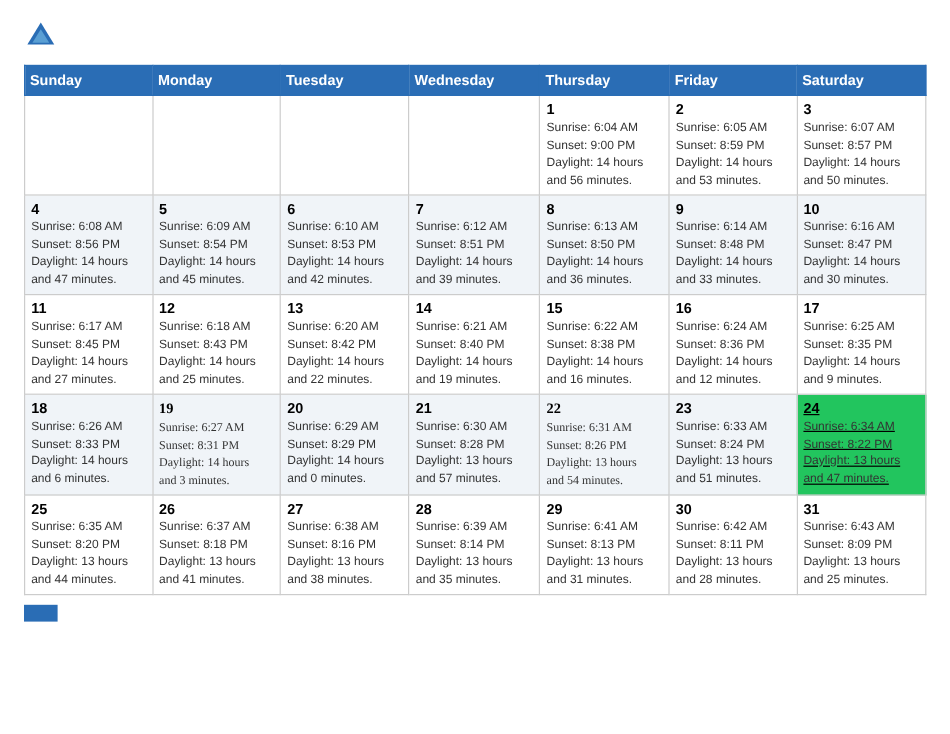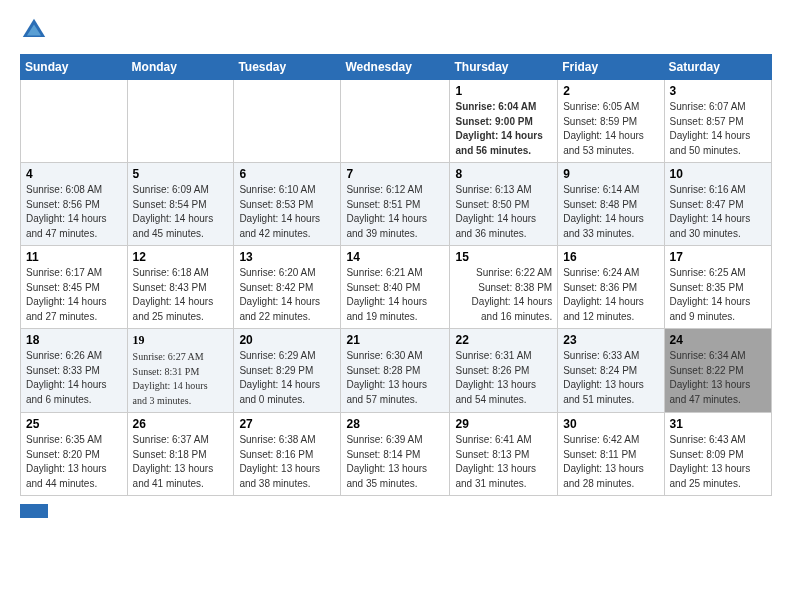--- a/index.html
+++ b/index.html
@@ -146,21 +146,21 @@
         </tr>
     </thead>
     <tbody id="calendar-body">
     <tr>
           <td class="empty-cell"></td>
           <td class="empty-cell"></td>
           <td class="empty-cell"></td>
           <td class="empty-cell"></td>
           <td>
             <span class="day-num">1</span>
-            <div class="day-info" style="white-space: pre-line; font-weight: bold;">Sunrise: 6:04 AM
+            <div class="day-info" style="white-space: pre-line;">Sunrise: 6:04 AM
 Sunset: 9:00 PM
 Daylight: 14 hours
 and 56 minutes.</div>
           </td>
           <td>
             <span class="day-num">2</span>
             <div class="day-info" style="white-space: pre-line;">Sunrise: 6:05 AM
 Sunset: 8:59 PM
 Daylight: 14 hours
 and 53 minutes.</div>
@@ -248,21 +248,21 @@
           </td>
           <td>
             <span class="day-num">14</span>
             <div class="day-info" style="white-space: pre-line;">Sunrise: 6:21 AM
 Sunset: 8:40 PM
 Daylight: 14 hours
 and 19 minutes.</div>
           </td>
           <td>
             <span class="day-num">15</span>
-            <div class="day-info" style="white-space: pre-line; text-align: right;">Sunrise: 6:22 AM
+            <div class="day-info" style="white-space: pre-line;">Sunrise: 6:22 AM
 Sunset: 8:38 PM
 Daylight: 14 hours
 and 16 minutes.</div>
           </td>
           <td>
             <span class="day-num">16</span>
             <div class="day-info" style="white-space: pre-line;">Sunrise: 6:24 AM
 Sunset: 8:36 PM
 Daylight: 14 hours
 and 12 minutes.</div>
@@ -297,35 +297,35 @@
 Daylight: 14 hours
 and 0 minutes.</div>
           </td>
           <td style="background: rgb(240, 244, 248);">
             <span class="day-num">21</span>
             <div class="day-info" style="white-space: pre-line;">Sunrise: 6:30 AM
 Sunset: 8:28 PM
 Daylight: 13 hours
 and 57 minutes.</div>
           </td>
-          <td style="background: rgb(240, 244, 248);">
+          <td style="background: rgb(240, 244, 248); font-family: Liberation Serif, serif;">
             <span class="day-num">22</span>
             <div class="day-info" style="white-space: pre-line;">Sunrise: 6:31 AM
 Sunset: 8:26 PM
 Daylight: 13 hours
 and 54 minutes.</div>
           </td>
           <td style="background: rgb(240, 244, 248);">
             <span class="day-num">23</span>
             <div class="day-info" style="white-space: pre-line;">Sunrise: 6:33 AM
 Sunset: 8:24 PM
 Daylight: 13 hours
 and 51 minutes.</div>
           </td>
-          <td style="background: #a3a3a3;">
+          <td style="background: #22c55e; text-decoration: underline;">
             <span class="day-num">24</span>
             <div class="day-info" style="white-space: pre-line;">Sunrise: 6:34 AM
 Sunset: 8:22 PM
 Daylight: 13 hours
 and 47 minutes.</div>
           </td>
         </tr>
         <tr>
           <td>
             <span class="day-num">25</span>

